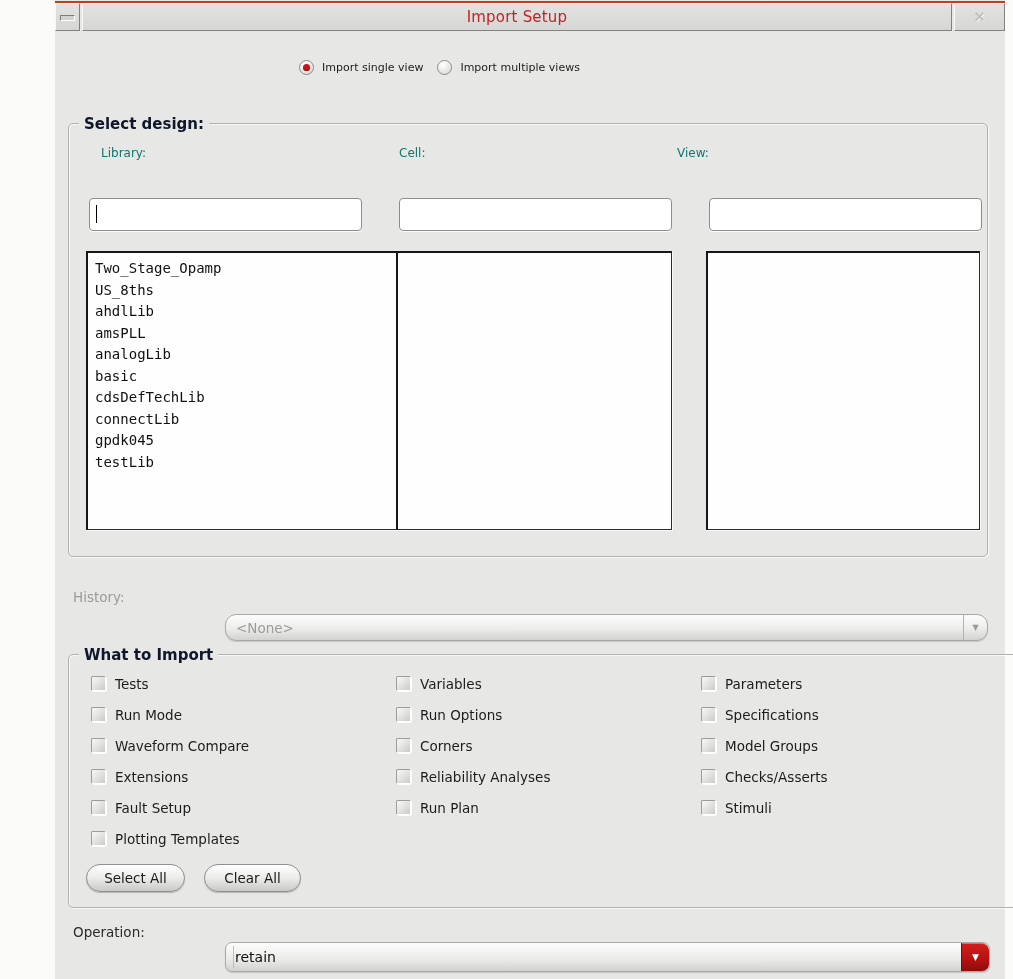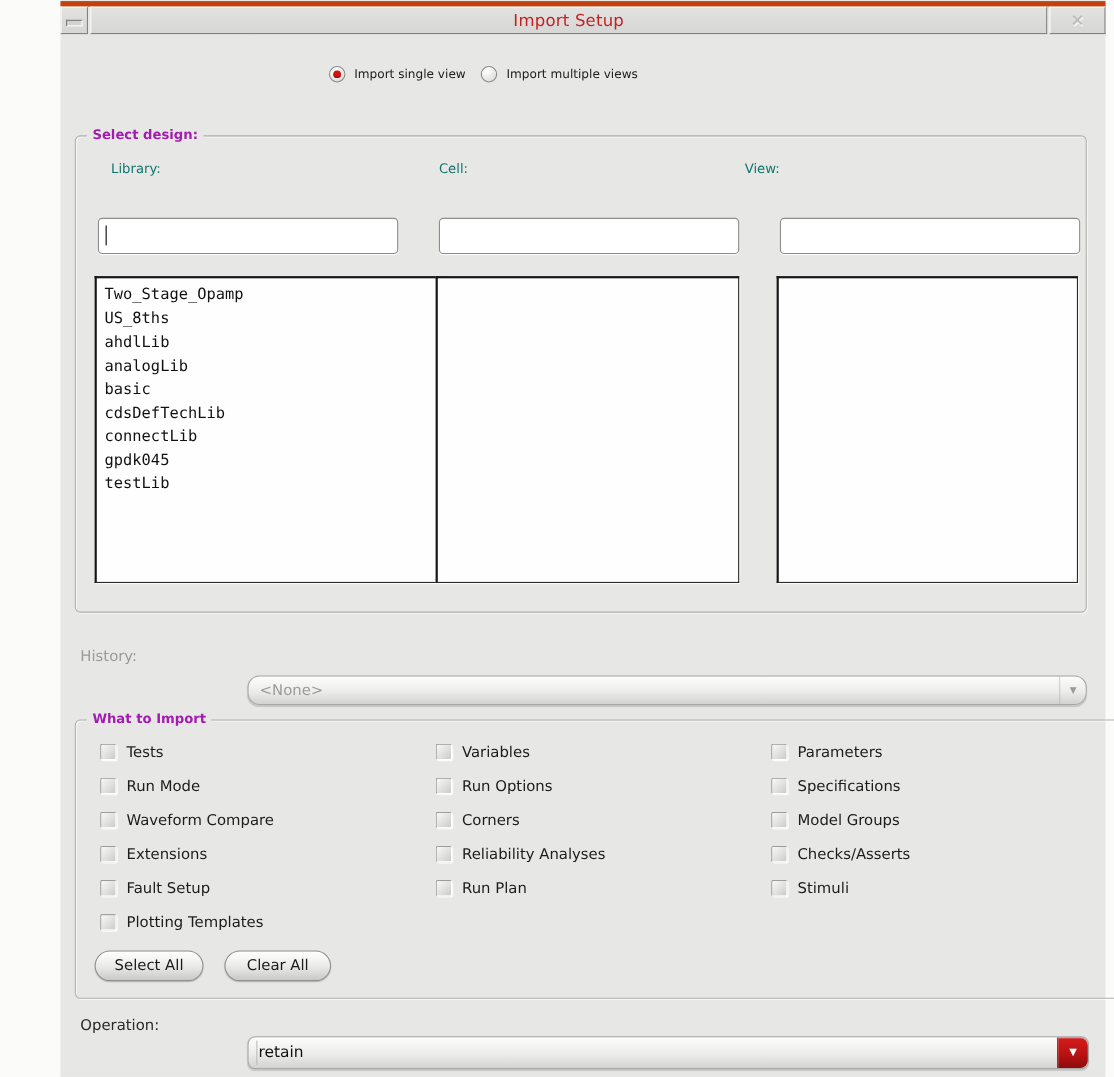--- a/index.html
+++ b/index.html
@@ -4,21 +4,21 @@
 <style>
   * { margin:0; padding:0; box-sizing:border-box; }
   html,body { width:1013px; height:979px; background:#fbfbfa; overflow:hidden;
     font-family:"DejaVu Sans","Liberation Sans",sans-serif; }
 
   .window { position:absolute; left:55px; top:0; width:950px; height:979px;
     background:#e7e7e5; }
 
   
   .titlebar { position:absolute; left:0; top:1px; right:0; height:30px;
-    display:flex; gap:2px; border-top:5px solid #c2410c; background:#e7e7e5; }
+    display:flex; gap:2px; border-top:2px solid #c2410c; background:#e7e7e5; }
   .tseg { background:linear-gradient(#e2e2e0,#d6d6d4);
     border:1px solid; border-color:#f7f7f5 #828280 #828280 #f7f7f5; }
   .tseg-min { width:25px; position:relative; cursor:pointer; }
   .tseg-min .dash { position:absolute; left:4px; top:11px; width:15px; height:6px;
     background:#d2d2d0; border:1px solid; border-color:#7d7d7b #ffffff #ffffff #7d7d7b; }
   .tseg-main { flex:1; display:flex; align-items:center; justify-content:center; }
   .tseg-main .title { color:#c42222; font-size:15px; letter-spacing:.2px; }
   .tseg-close { width:51px; display:flex; align-items:center; justify-content:center;
     color:#b9b9b7; font-size:15px; font-weight:bold; cursor:pointer;
     text-shadow:1px 1px 0 #f2f2f0; }
@@ -33,21 +33,21 @@
     box-shadow:inset 0 1px 1px rgba(255,255,255,.9); }
   .radio.checked::after { content:""; position:absolute; left:3px; top:3px;
     width:7px; height:7px; border-radius:50%; background:#cf1414;
     box-shadow:inset 0 -1px 1px rgba(90,0,0,.6); }
   .radio-label { font-size:11px; color:#1c1c1c; }
 
   
   .groupbox { position:absolute; border:1px solid #b1b1af; border-radius:5px;
     box-shadow:inset 1px 1px 0 rgba(255,255,255,.65), 1px 1px 0 rgba(255,255,255,.7); }
   .legend { position:absolute; top:-9px; left:10px; background:#e7e7e5;
-    padding:0 5px; font-size:12px; font-weight:bold; color:#a21caf; }
+    padding:0 5px; font-size:15px; font-weight:bold; color:#0f172a; }
 
   #select-design { left:13px; top:123px; width:920px; height:434px; }
   .col-label { position:absolute; top:22px; font-size:12px; color:#0f766e; }
   #lbl-library { left:32px; } #lbl-cell { left:330px; } #lbl-view { left:608px; }
 
   .filter-input { position:absolute; top:74px; height:33px; width:273px;
     background:#ffffff; border:1px solid #8d8d8b; border-radius:4px;
     font-family:"DejaVu Sans Mono","Liberation Mono",monospace; font-size:14px;
     padding:0 7px; color:#111; outline:none;
     box-shadow:0 1px 0 rgba(255,255,255,.8); }
@@ -151,20 +151,21 @@
 
     <input class="filter-input" id="input-library" value="" style="">
     <span class="caret" id="caret-library"></span>
     <input class="filter-input" id="input-cell" value="" style="">
     <input class="filter-input" id="input-view" value="" style="">
 
     <div class="listbox" id="list-library">
         <div class="list-item">Two_Stage_Opamp</div>
         <div class="list-item">US_8ths</div>
         <div class="list-item">ahdlLib</div>
+        <div class="list-item">amsPLL</div>
         <div class="list-item">analogLib</div>
         <div class="list-item">basic</div>
         <div class="list-item">cdsDefTechLib</div>
         <div class="list-item">connectLib</div>
         <div class="list-item">gpdk045</div>
         <div class="list-item">testLib</div>
       </div>
     <div class="listbox" id="list-cell"></div>
     <div class="listbox" id="list-view"></div>
   </div>

